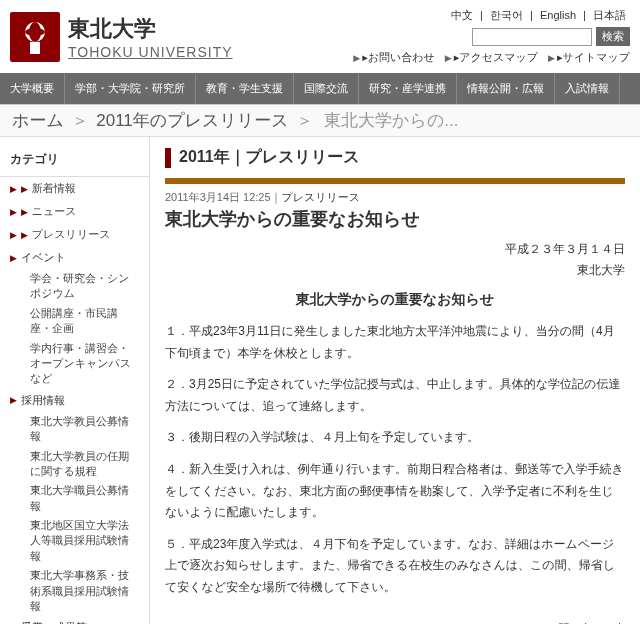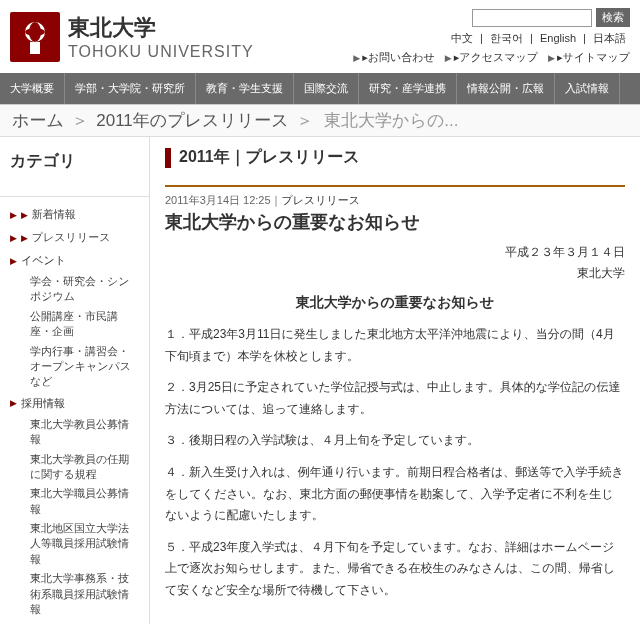--- a/index.html
+++ b/index.html
@@ -5,21 +5,21 @@
     * { margin: 0; padding: 0; box-sizing: border-box; }
     body { font-family: 'MS PGothic', 'Hiragino Kaku Gothic Pro', sans-serif; font-size: 12px; color: #333; background: #fff; width: 640px; }
 
     
     #header { background: #fff; border-bottom: 1px solid #ccc; }
     #header-top { display: flex; align-items: center; justify-content: space-between; padding: 8px 10px; }
     #logo-area { display: flex; align-items: center; gap: 8px; }
     #logo-icon { width: 50px; height: 50px; background: #8B0000; display: flex; align-items: center; justify-content: center; color: white; font-size: 9px; text-align: center; border-radius: 2px; }
     #logo-text { }
     #logo-name-jp { font-size: 22px; font-weight: bold; color: #333; }
-    #logo-name-en { font-size: 16px; color: #666; letter-spacing: 1px; }
+    #logo-name-en { font-size: 14px; color: #666; letter-spacing: 1px; text-decoration: underline; }
 
     #header-right { text-align: right; }
     #lang-bar { margin-bottom: 4px; font-size: 11px; }
     #lang-bar a { color: #333; text-decoration: none; margin: 0 4px; }
     #search-bar { display: flex; align-items: center; gap: 4px; justify-content: flex-end; margin-bottom: 4px; }
     #search-input { border: 1px solid #999; padding: 2px 4px; width: 120px; font-size: 11px; }
     #search-button { background: #666; color: white; border: none; padding: 2px 6px; font-size: 11px; cursor: pointer; }
     #utility-bar { display: flex; gap: 10px; justify-content: flex-end; font-size: 11px; }
     #utility-bar a { color: #333; text-decoration: none; }
     #utility-bar a::before { content: '▶'; font-size: 9px; color: #666; margin-right: 2px; }
@@ -31,32 +31,32 @@
     
     #breadcrumb { padding: 4px 12px; font-size: 17px; border-bottom: 1px solid #ddd; background: #f9f9f9; }
     #breadcrumb a { color: #555; text-decoration: none; }
     #breadcrumb span { color: #999; margin: 0 3px; }
 
     
     #main { display: flex; }
 
     
     #sidebar { width: 150px; min-width: 150px; border-right: 1px solid #ddd; padding: 10px 0; background: #fff; }
-    #sidebar-title { font-weight: bold; font-size: 16px; padding: 4px 10px 24px 10px; border-bottom: 1px solid #ddd; margin-bottom: 6px; }
+    #sidebar-title { font-weight: bold; font-size: 12px; padding: 4px 10px 8px 10px; border-bottom: 1px solid #ddd; margin-bottom: 0; }
     .sidebar-category { font-size: 11px; }
     .sidebar-category > .cat-title { padding: 4px 10px; color: #333; cursor: pointer; display: flex; align-items: center; }
     .sidebar-category > .cat-title::before { content: '▶'; font-size: 9px; color: #800000; margin-right: 4px; }
     .sidebar-sub { padding-left: 20px; }
     .sidebar-sub a { display: block; padding: 2px 10px; color: #444; text-decoration: none; font-size: 11px; line-height: 1.4; }
     .cat-link { padding: 4px 10px; color: #444; text-decoration: none; font-size: 11px; display: block; }
     .cat-link::before { content: '▶'; font-size: 9px; color: #800000; margin-right: 4px; }
 
     
     #content { flex: 1; padding: 10px 15px; }
-    #content-header { display: flex; align-items: center; gap: 8px; margin-bottom: 6px; border-bottom: 2px solid #a16207; padding-bottom: 17px; }
+    #content-header { display: flex; align-items: center; gap: 8px; margin-bottom: 6px; border-bottom: 6px solid #a16207; padding-bottom: 10px; }
     #content-header-bar { width: 6px; height: 20px; background: #800000; }
     #content-title { font-size: 16px; font-weight: bold; color: #333; }
 
     #article-meta { font-size: 11px; color: #666; margin-bottom: 2px; }
     #article-meta a { color: #333; }
 
     #article-main-title { font-size: 18px; font-weight: bold; margin-bottom: 10px; }
 
     #article-date-right { text-align: right; font-size: 12px; margin-bottom: 4px; font-family: Liberation Serif, serif; }
     #article-org-right { text-align: right; font-size: 12px; margin-bottom: 12px; }
@@ -82,33 +82,33 @@
           <ellipse cx="23" cy="18" rx="10" ry="4" fill="#8B0000"></ellipse>
           <rect x="18" y="28" width="10" height="12" fill="white"></rect>
         </svg>
       </div>
       <div id="logo-text">
         <div id="logo-name-jp">東北大学</div>
         <div id="logo-name-en">TOHOKU UNIVERSITY</div>
       </div>
     </div>
     <div id="header-right">
-      <div id="search-bar">
-        <input id="search-input" type="text" style="">
-        <button id="search-button">検索</button>
-      </div>
       <div id="lang-bar">
         <a>中文</a>
         <span> | </span>
         <a>한국어</a>
         <span> | </span>
         <a>English</a>
         <span> | </span>
         <a>日本語</a>
       </div>
+      <div id="search-bar">
+        <input id="search-input" type="text" style="">
+        <button id="search-button">検索</button>
+      </div>
       <div id="utility-bar">
         <a>▸お問い合わせ</a>
         <a>▸アクセスマップ</a>
         <a>▸サイトマップ</a>
       </div>
     </div>
   </div>
   <div id="nav">
     <a>大学概要</a>
     <a>学部・大学院・研究所</a>
@@ -132,20 +132,25 @@
 
   <div id="sidebar">
     <div id="sidebar-title">カテゴリ</div>
     <div class="sidebar-category">
       <div class="cat-title">
           <a class="cat-link" style="padding:0;display:inline;">新着情報</a>
         </div>
     </div>
     <div class="sidebar-category">
       <div class="cat-title">
+          <a class="cat-link" style="padding:0;display:inline;">ニュース</a>
+        </div>
+    </div>
+    <div class="sidebar-category">
+      <div class="cat-title">
           <a class="cat-link" style="padding:0;display:inline;">プレスリリース</a>
         </div>
     </div>
     <div class="sidebar-category">
       <div class="cat-title">イベント</div>
       <div class="sidebar-sub">
         <a>学会・研究会・シンポジウム</a>
         <a>公開講座・市民講座・企画</a>
         <a>学内行事・講習会・オープンキャンパスなど</a>
       </div>

